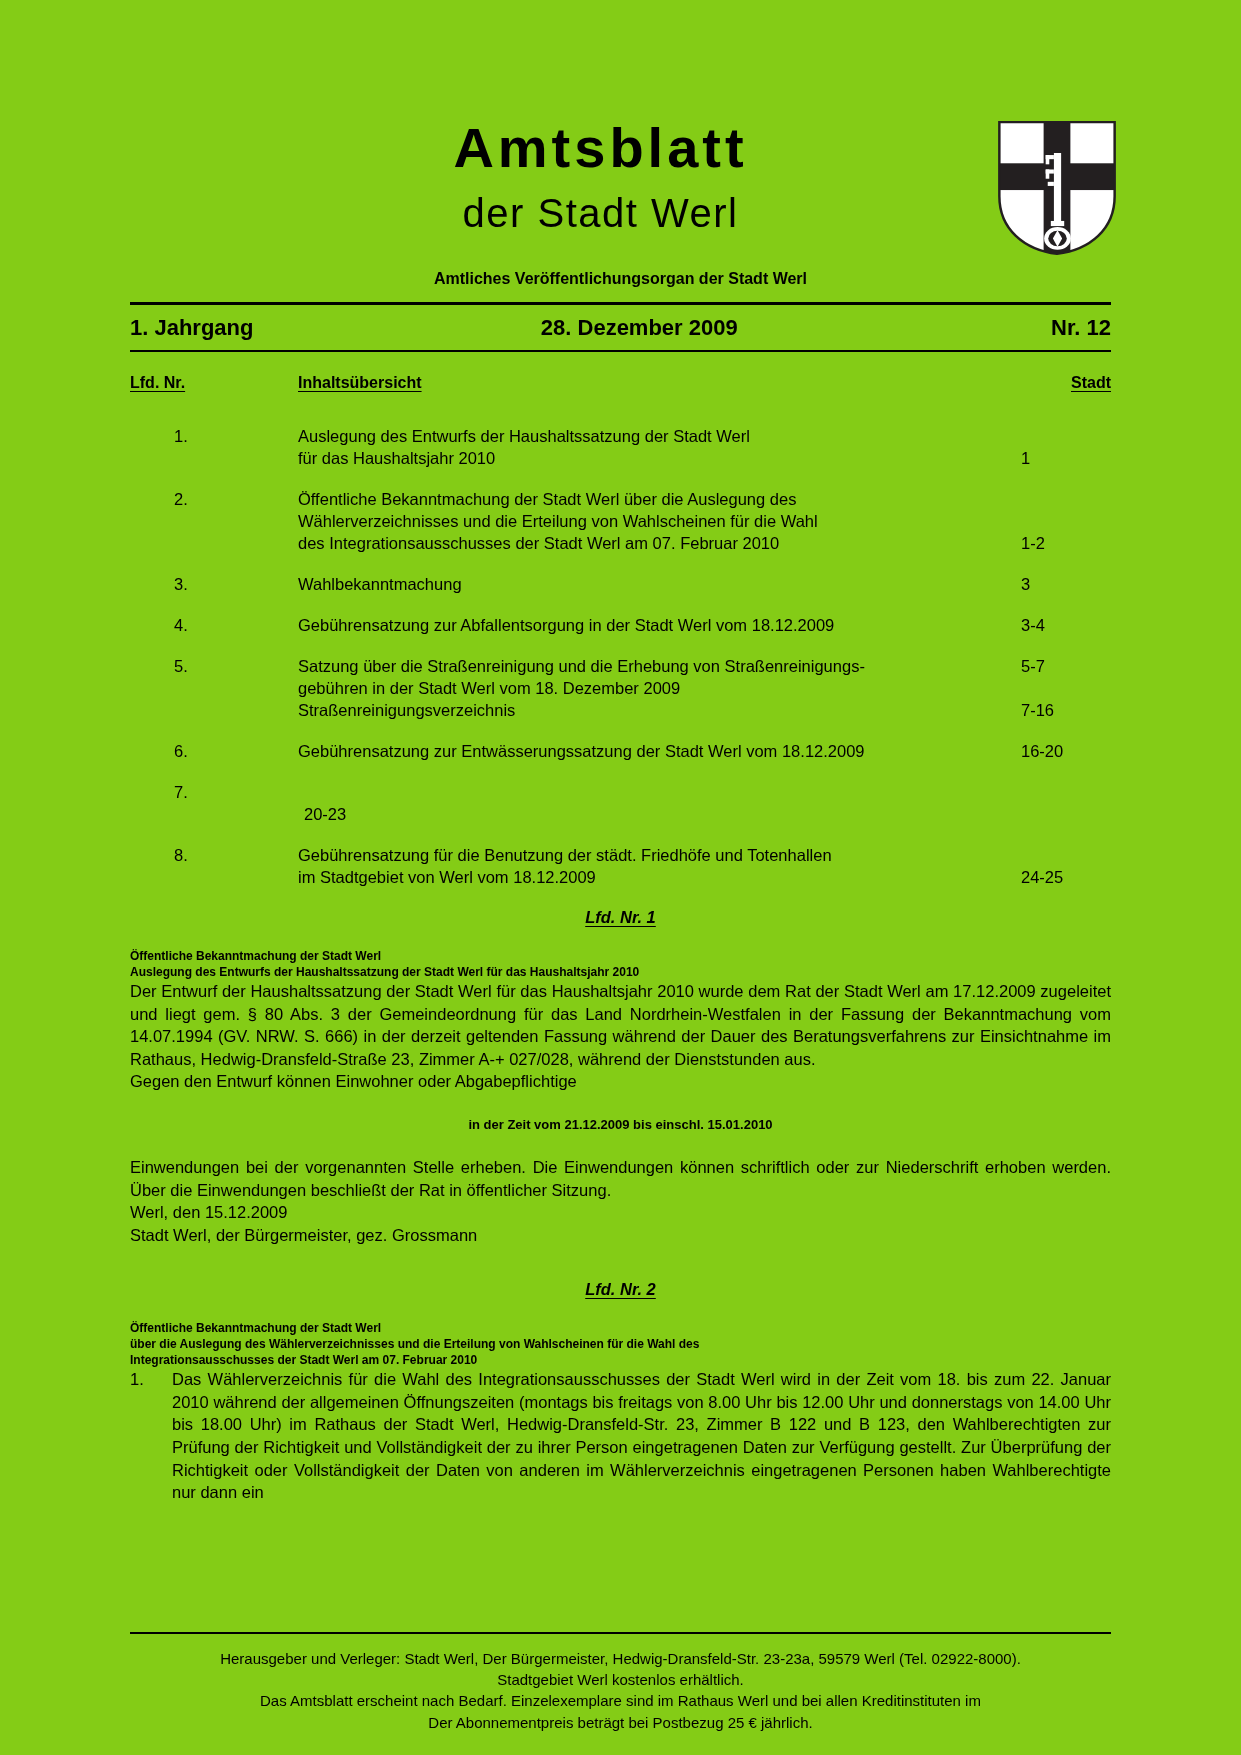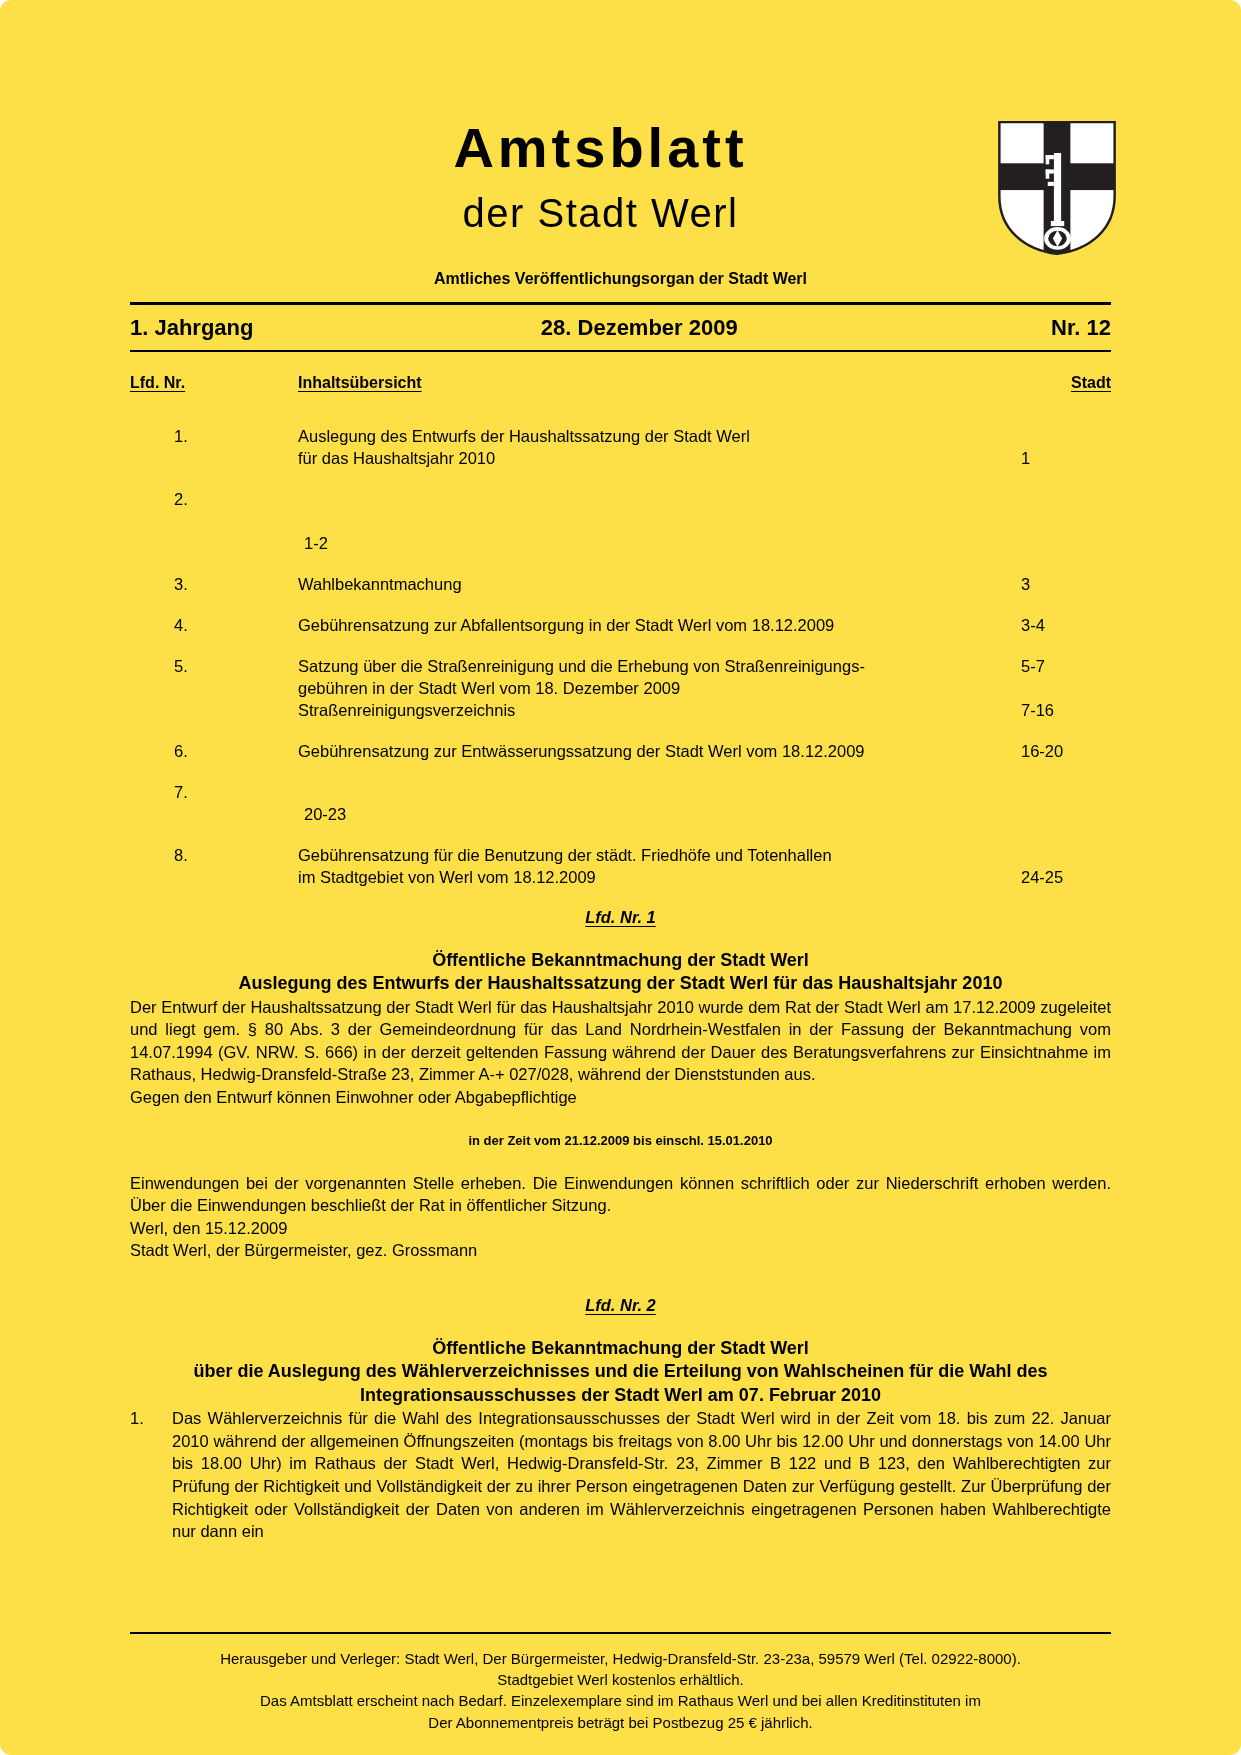--- a/index.html
+++ b/index.html
@@ -10,25 +10,24 @@
   }
   body {
     font-family: "Liberation Sans", sans-serif;
     color: #000000;
   }
   .page {
     position: relative;
     width: 1241px;
     height: 1755px;
     margin: 0 auto;
-    background: #fde047;
+    background: #84cc16;
     box-sizing: border-box;
     padding: 0 130px;
     overflow: hidden;
-    border-radius: 11px;
   }
 
   
   .masthead {
     position: relative;
     padding-top: 118px;
   }
   .masthead-titles {
     text-align: center;
     padding-right: 40px;
@@ -142,22 +141,22 @@
   .lfd-label {
     text-align: center;
     font-size: 16.5px;
     font-weight: bold;
     font-style: italic;
     text-decoration: underline;
     text-underline-offset: 3px;
     margin: 12px 0 22px 0;
   }
   .ctr-bold {
-    text-align: center;
-    font-size: 18px;
+    text-align: left;
+    font-size: 12px;
     font-weight: bold;
     line-height: 1.3;
     margin: 0;
   }
   .para {
     font-size: 16.5px;
     line-height: 1.37;
     text-align: justify;
     margin: 0;
   }
@@ -269,20 +268,25 @@
         <div class="txt">
           <div>Auslegung des Entwurfs der Haushaltssatzung der Stadt Werl</div>
           <div>für das Haushaltsjahr 2010</div>
         </div>
         <div class="pages pg-offset-1">
           <span class="p1">1</span>
         </div>
       </div>
       <div class="toc-row">
         <div class="num">2.</div>
+        <div class="txt">
+          <div>Öffentliche Bekanntmachung der Stadt Werl über die Auslegung des</div>
+          <div>Wählerverzeichnisses und die Erteilung von Wahlscheinen für die Wahl</div>
+          <div>des Integrationsausschusses der Stadt Werl am 07. Februar 2010</div>
+        </div>
         <div class="pages pg-offset-2">
           <span class="p1">1-2</span>
         </div>
       </div>
       <div class="toc-row">
         <div class="num">3.</div>
         <div class="txt">
           <div>Wahlbekanntmachung</div>
         </div>
         <div class="pages">

